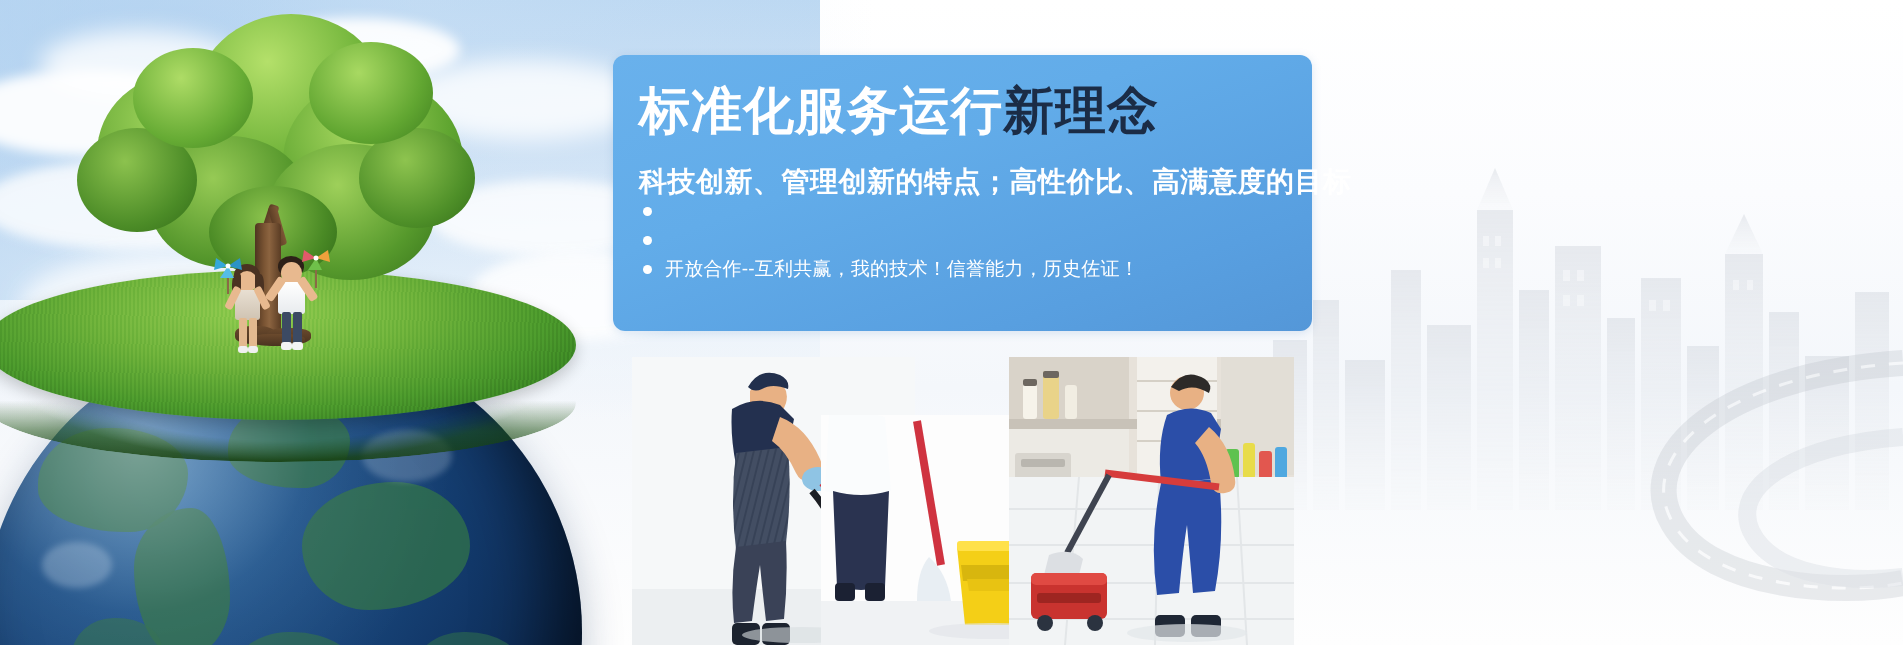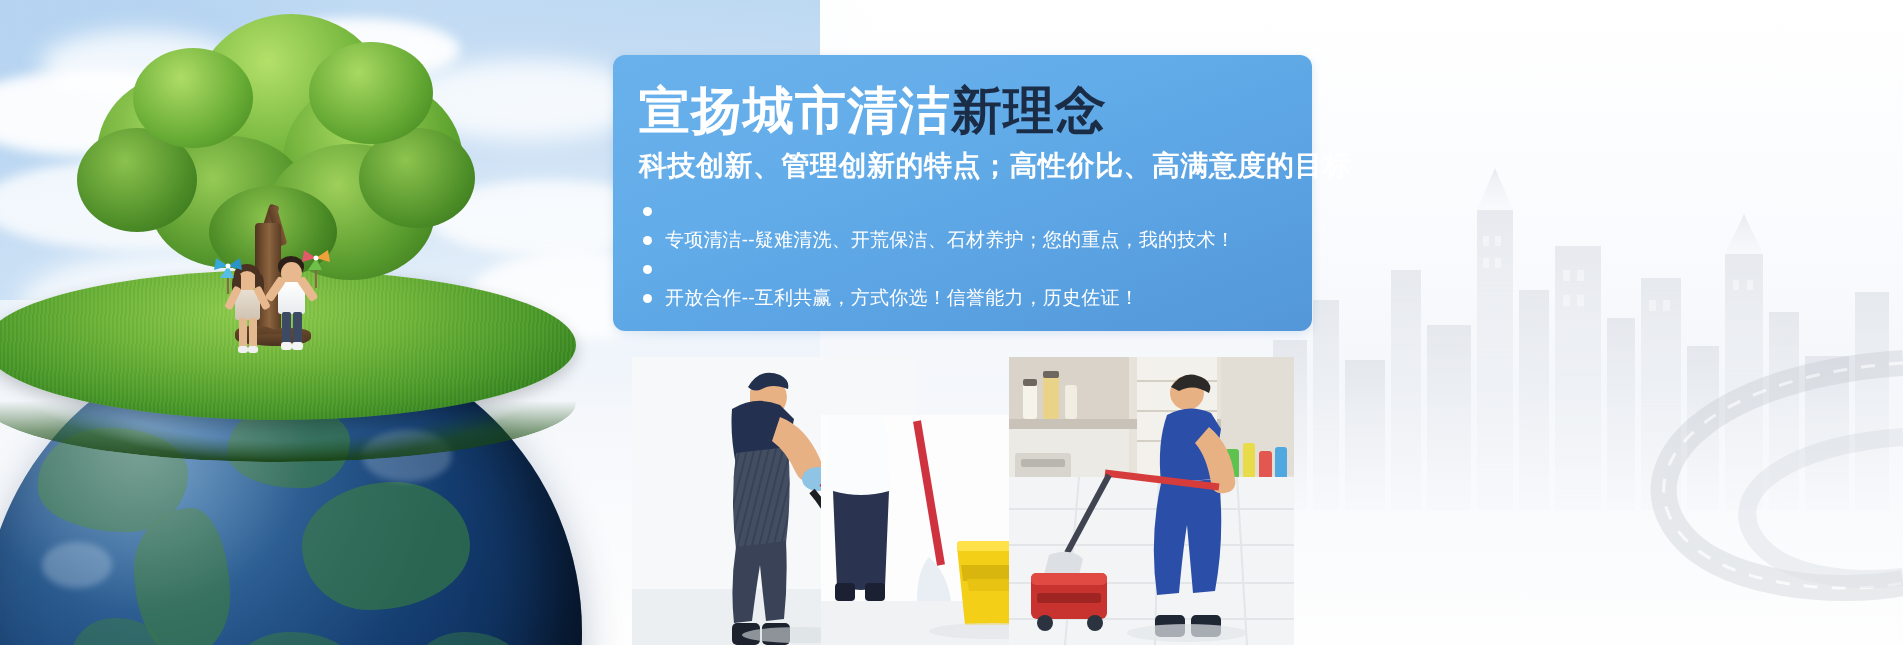--- a/index.html
+++ b/index.html
@@ -94,21 +94,21 @@
     background:linear-gradient(160deg,#69b1ec 0%,#62ace9 38%,#589fe0 78%,#5497d8 100%);
     box-shadow:0 2px 10px rgba(70,130,190,.18);
   }
   .headline{
     position:absolute; left:26px; top:26px;
     font-size:51px; line-height:60px; font-weight:700; letter-spacing:1px; white-space:nowrap;
   }
   .headline .hl-white{ color:#ffffff; }
   .headline .hl-dark{ color:#1b2c46; }
   .subtitle{
-    position:absolute; left:26px; top:92px;
+    position:absolute; left:26px; top:108px;
     font-size:28px; line-height:38px; font-weight:700; color:#ffffff; white-space:nowrap;
     letter-spacing:.5px;
   }
   .bullets{ position:absolute; left:30px; top:142px; list-style:none; }
   .bullets li{
     display:flex; align-items:center; height:28px; margin-bottom:1px;
     font-size:19px; color:#ffffff; font-weight:500; white-space:nowrap; letter-spacing:.2px;
   }
   .dot{ width:9px; height:9px; border-radius:50%; background:#ffffff; margin-right:13px; flex:0 0 auto; }
 
@@ -261,39 +261,35 @@
       <polygon points="18,12 6,4 4,16" fill="#e05a6a"></polygon>
       <polygon points="18,12 30,4 32,16" fill="#f0a13c"></polygon>
       <polygon points="18,12 10,24 24,24" fill="#6fc04a"></polygon>
       <circle cx="18" cy="12" r="2.5" fill="#ffffff"></circle>
     </svg>
   </div>
 
   <div class="panel">
 
     <div class="headline">
-      <span class="hl-white">宣扬城市清洁</span><span class="hl-dark">新理念</span>
+      <span class="hl-white">标准化服务运行</span><span class="hl-dark">新理念</span>
     </div>
 
     <div class="subtitle">科技创新、管理创新的特点；高性价比、高满意度的目标</div>
 
     <ul class="bullets">
       <li>
         <span class="dot"></span>
       </li>
       <li>
         <span class="dot"></span>
-        <span>专项清洁--疑难清洗、开荒保洁、石材养护；您的重点，我的技术！</span>
       </li>
       <li>
         <span class="dot"></span>
-      </li>
-      <li>
-        <span class="dot"></span>
-        <span>开放合作--互利共赢，方式你选！信誉能力，历史佐证！</span>
+        <span>开放合作--互利共赢，我的技术！信誉能力，历史佐证！</span>
       </li>
     </ul>
   </div>
 
   <div class="photos">
 
     <div class="ph ph1">
       <svg viewBox="0 0 283 288" width="283" height="288" preserveAspectRatio="none">
         <rect width="283" height="288" fill="#f6f8f9"></rect>
         <rect y="232" width="283" height="56" fill="#eceff1"></rect>

